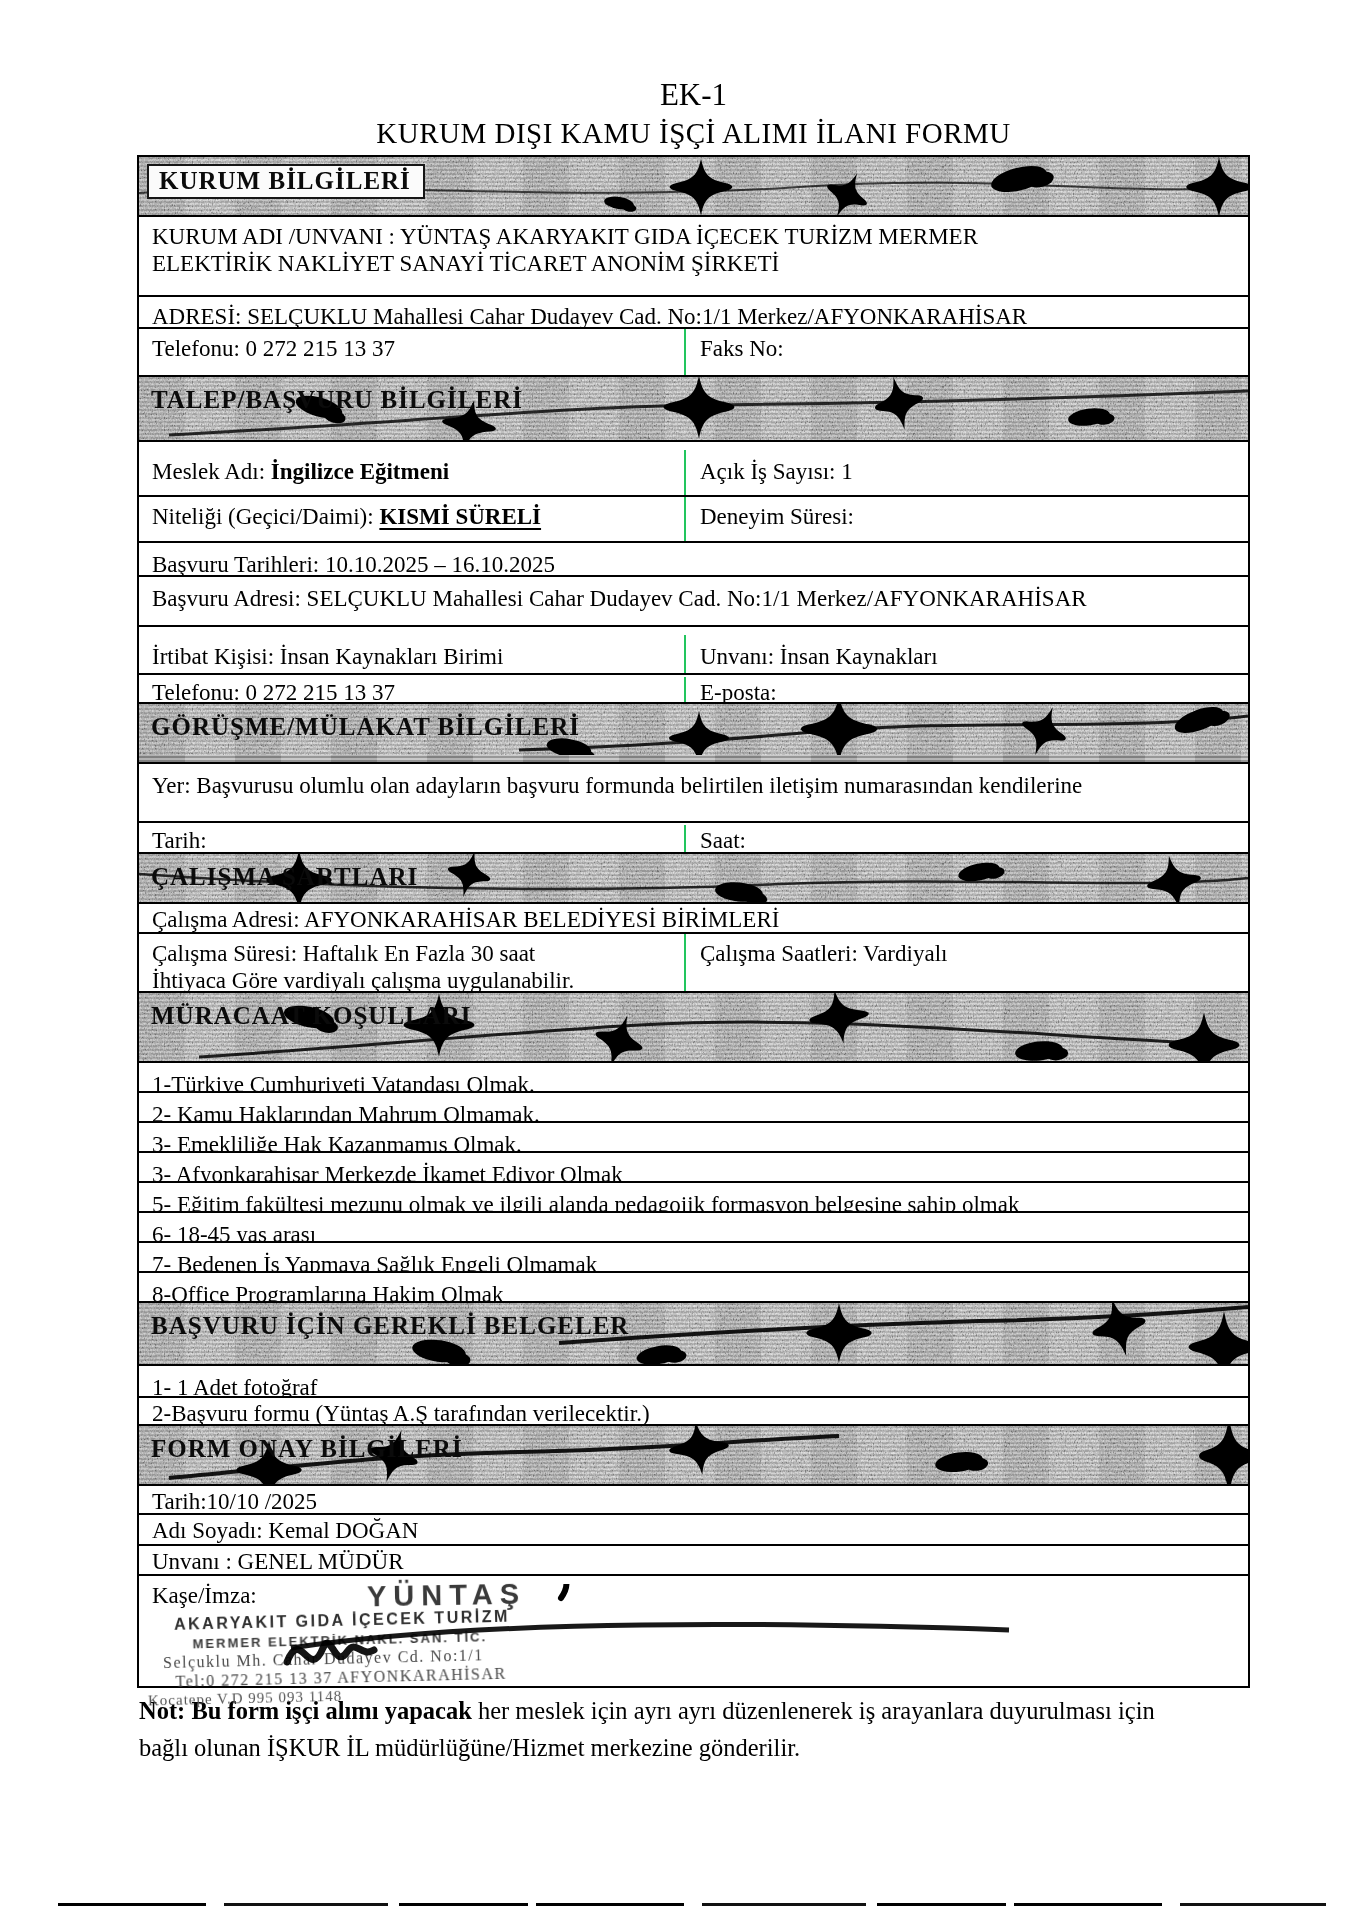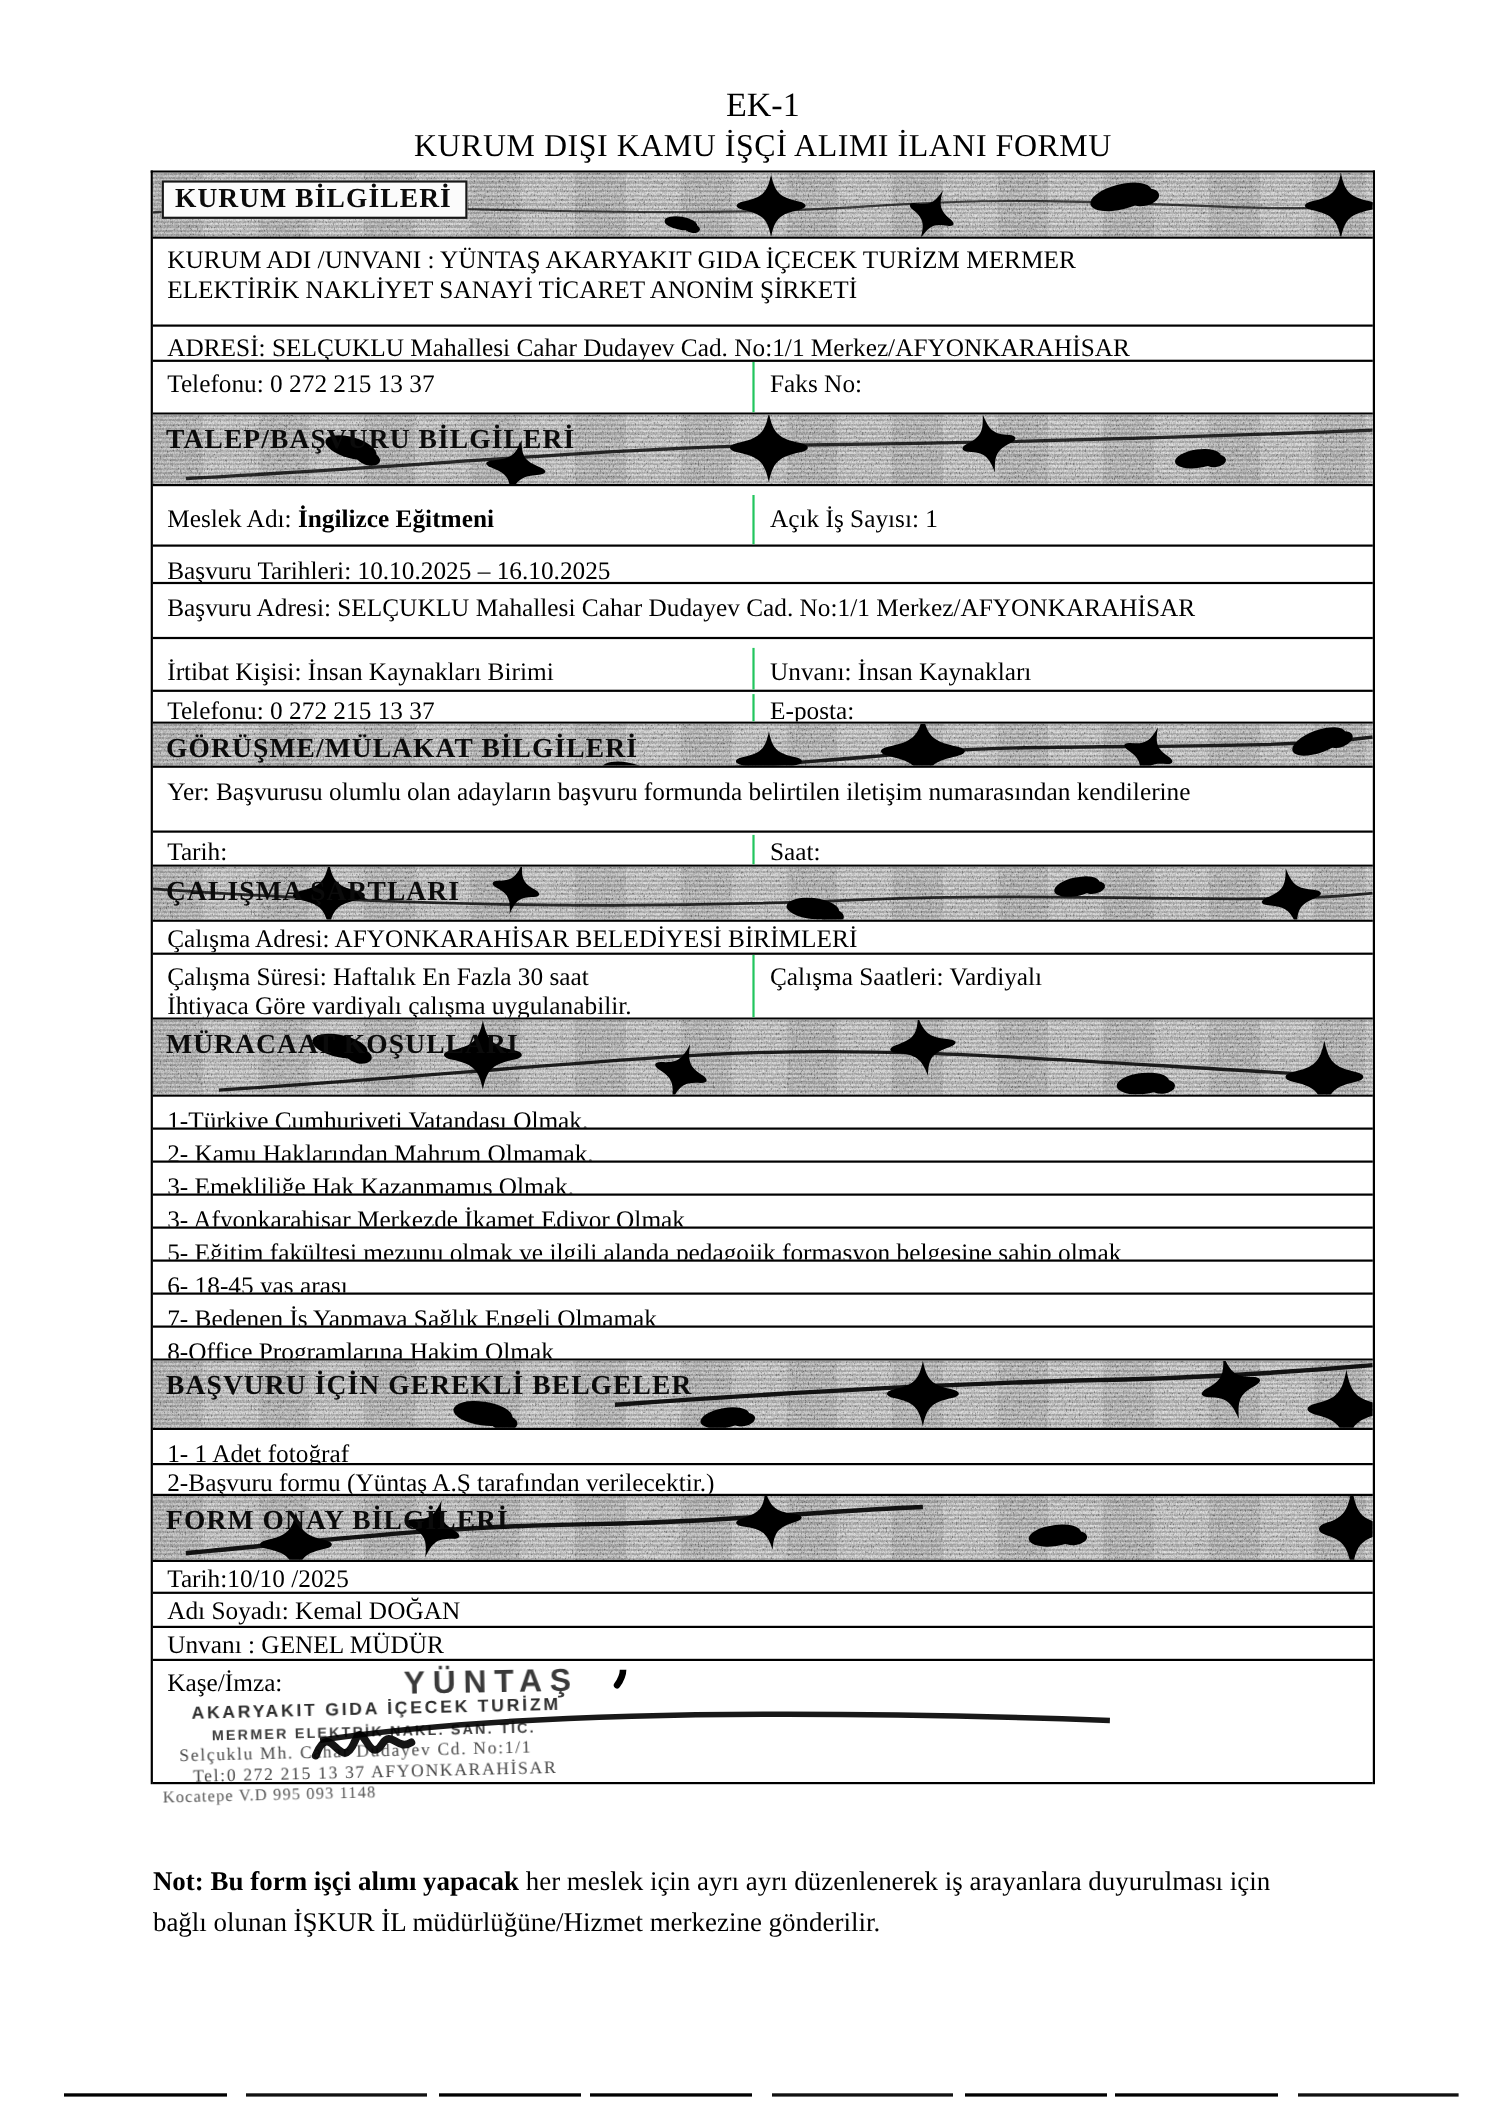--- a/index.html
+++ b/index.html
@@ -22,21 +22,21 @@
   .h34{height:34px}.h50{height:50px}.h29{height:29px}.h59{height:59px}.h31{height:31px}
   .h30{height:30px}.h32{height:32px}.h28{height:28px}.h112{height:112px;overflow:visible}
   .blk{display:block;}
   .b{font-weight:700;}
   .bu{font-weight:700;text-decoration:underline;text-decoration-thickness:2px;text-underline-offset:4px;}
   
   .band{position:relative;border-bottom:2px solid #000;overflow:hidden;box-sizing:border-box;
         background:
           repeating-linear-gradient(90deg,rgba(0,0,0,.10) 0 46px,rgba(255,255,255,.07) 46px 96px),
           repeating-linear-gradient(180deg,#8f8f8f 0 2px,#c6c6c6 2px 4px);}
-  .bh60{height:60px}.bh65{height:65px}.bh51{height:40px}.bh50{height:50px}
+  .bh60{height:60px}.bh65{height:65px}.bh51{height:60px}.bh50{height:50px}
   .bh70{height:70px}.bh63{height:63px}
   .band .tex{position:absolute;left:0;top:0;}
   .band .lab{position:relative;z-index:3;display:block;font-weight:700;font-size:25px;
              letter-spacing:1px;padding:9px 0 0 12px;color:#0b0b0b;}
   .band .lab.boxed{display:inline-block;background:#fbfbfb;border:2px solid #161616;
                    padding:1px 12px 2px 10px;margin:7px 0 0 8px;}
   
   .kase{position:relative;}
   .kaselbl{display:inline-block;}
   .logo{position:absolute;left:228px;top:2px;font-family:"Liberation Sans",sans-serif;
@@ -135,20 +135,27 @@
     </div>
 
     <div class="r r2 h55 pt8">
       <div class="cl">
         <span>Meslek Adı:</span>
         <span class="b">İngilizce Eğitmeni</span>
       </div>
       <div class="cr">Açık İş Sayısı: 1</div>
     </div>
 
+    <div class="r r2 h46">
+      <div class="cl">
+        <span>Niteliği (Geçici/Daimi):</span>
+        <span class="bu">KISMİ SÜRELİ</span>
+      </div>
+      <div class="cr">Deneyim Süresi:</div>
+    </div>
 
     <div class="r h34 pt3">
       <span>Başvuru Tarihleri: 10.10.2025 – 16.10.2025</span>
     </div>
 
     <div class="r h50 pt8">
       <span>Başvuru Adresi: SELÇUKLU Mahallesi Cahar Dudayev Cad. No:1/1 Merkez/AFYONKARAHİSAR</span>
     </div>
 
     <div class="r r2 h48 pt8">

